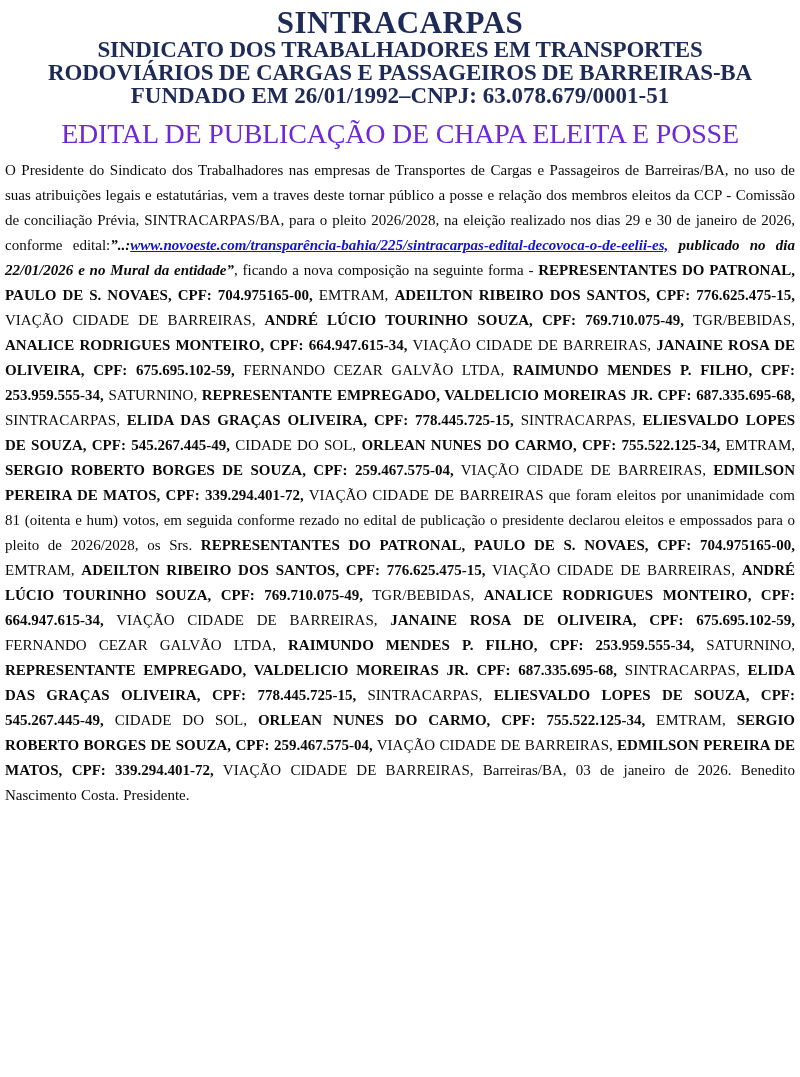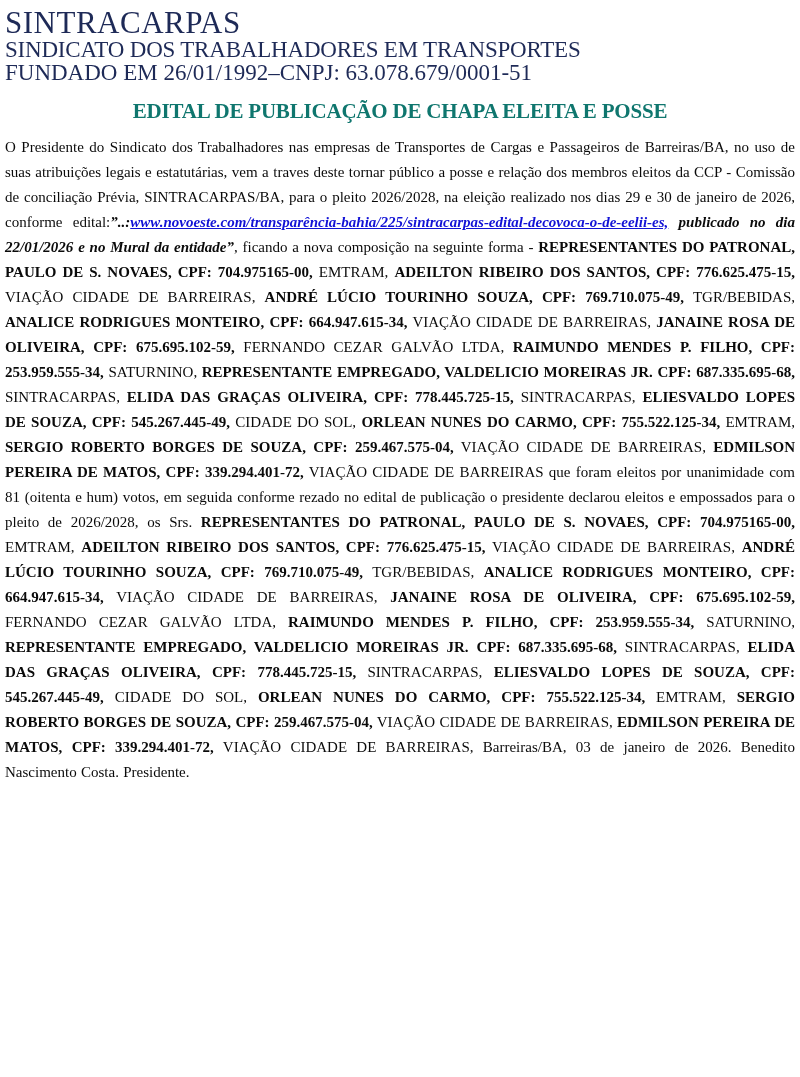--- a/index.html
+++ b/index.html
@@ -13,45 +13,46 @@
   .page {
     width: 800px;
     min-height: 1077px;
     box-sizing: border-box;
     margin: 0 auto;
     padding: 5px 5px 10px 5px;
     background: var(--page_background);
     font-family: "Liberation Serif", "DejaVu Serif", serif;
   }
   .org-header {
+    text-align: center;
     color: var(--header_color);
-    font-weight: normal;
+    font-weight: bold;
   }
   .org-acronym {
     font-size: 31px;
     line-height: 30px;
     letter-spacing: 0.5px;
     padding-top: 3px;
   }
   .org-name {
     font-size: 23px;
     line-height: 23px;
     letter-spacing: -0.2px;
   }
   .org-founded {
     font-size: 23px;
     line-height: 19px;
     margin-top: 2px;
   }
   .doc-title {
     text-align: center;
-    color: #0f766e;
-    font-size: 21px;
+    color: #6d28d9;
+    font-size: 28px;
     line-height: 26px;
-    font-weight: bold;
+    font-weight: normal;
     margin: 16px 0 11px 0;
     letter-spacing: -0.2px;
   }
   .doc-body {
     margin: 0;
     color: var(--body_text_color);
     font-size: 15px;
     line-height: 25px;
     text-align: justify;
     word-spacing: 0.04em;
@@ -67,19 +68,20 @@
     cursor: pointer;
   }
 </style>
 </head>
 <body>
 
 <div class="page">
   <header class="org-header">
     <div class="org-acronym">SINTRACARPAS</div>
     <div class="org-name">SINDICATO DOS TRABALHADORES EM TRANSPORTES</div>
+    <div class="org-name">RODOVIÁRIOS DE CARGAS E PASSAGEIROS DE BARREIRAS-BA</div>
     <div class="org-founded">FUNDADO EM 26/01/1992–CNPJ: 63.078.679/0001-51</div>
   </header>
 
   <h1 class="doc-title">EDITAL DE PUBLICAÇÃO DE CHAPA ELEITA E POSSE</h1>
 
   <p class="doc-body"><span class="seg-regular">O Presidente do Sindicato dos Trabalhadores nas empresas de Transportes de Cargas e Passageiros de Barreiras/BA, no uso de suas atribuições legais e estatutárias, vem a traves deste tornar público a posse e relação dos membros eleitos da CCP - Comissão de conciliação Prévia, SINTRACARPAS/BA, para o pleito 2026/2028, na eleição realizado nos dias 29 e 30 de janeiro de 2026, conforme edital:</span><span class="seg-bold-italic">”..:</span><span class="seg-link">www.novoeste.com/transparência-bahia/225/sintracarpas-edital-decovoca-o-de-eelii-es,</span><span class="seg-bold-italic"> publicado no dia 22/01/2026 e no Mural da entidade”</span><span class="seg-regular">, ficando a nova composição na seguinte forma - </span><span class="seg-bold">REPRESENTANTES DO PATRONAL, PAULO DE S. NOVAES, CPF: 704.975165-00,</span><span class="seg-regular"> EMTRAM, </span><span class="seg-bold">ADEILTON RIBEIRO DOS SANTOS, CPF: 776.625.475-15,</span><span class="seg-regular"> VIAÇÃO CIDADE DE BARREIRAS, </span><span class="seg-bold">ANDRÉ LÚCIO TOURINHO SOUZA, CPF: 769.710.075-49,</span><span class="seg-regular"> TGR/BEBIDAS, </span><span class="seg-bold">ANALICE RODRIGUES MONTEIRO, CPF: 664.947.615-34,</span><span class="seg-regular"> VIAÇÃO CIDADE DE BARREIRAS, </span><span class="seg-bold">JANAINE ROSA DE OLIVEIRA, CPF: 675.695.102-59,</span><span class="seg-regular"> FERNANDO CEZAR GALVÃO LTDA, </span><span class="seg-bold">RAIMUNDO MENDES P. FILHO, CPF: 253.959.555-34,</span><span class="seg-regular"> SATURNINO, </span><span class="seg-bold">REPRESENTANTE EMPREGADO, VALDELICIO MOREIRAS JR. CPF: 687.335.695-68,</span><span class="seg-regular"> SINTRACARPAS, </span><span class="seg-bold">ELIDA DAS GRAÇAS OLIVEIRA, CPF: 778.445.725-15,</span><span class="seg-regular"> SINTRACARPAS, </span><span class="seg-bold">ELIESVALDO LOPES DE SOUZA,  CPF: 545.267.445-49,</span><span class="seg-regular"> CIDADE DO SOL, </span><span class="seg-bold">ORLEAN NUNES DO CARMO, CPF: 755.522.125-34,</span><span class="seg-regular"> EMTRAM, </span><span class="seg-bold">SERGIO ROBERTO BORGES DE SOUZA, CPF: 259.467.575-04,</span><span class="seg-regular"> VIAÇÃO CIDADE DE BARREIRAS, </span><span class="seg-bold">EDMILSON PEREIRA DE MATOS,  CPF: 339.294.401-72,</span><span class="seg-regular"> VIAÇÃO CIDADE DE BARREIRAS que foram eleitos por unanimidade com 81 (oitenta e hum) votos, em seguida conforme rezado no edital de publicação o presidente declarou eleitos e empossados para o pleito de 2026/2028, os Srs. </span><span class="seg-bold">REPRESENTANTES DO PATRONAL, PAULO DE S. NOVAES, CPF: 704.975165-00,</span><span class="seg-regular"> EMTRAM, </span><span class="seg-bold">ADEILTON RIBEIRO DOS SANTOS, CPF: 776.625.475-15,</span><span class="seg-regular"> VIAÇÃO CIDADE DE BARREIRAS, </span><span class="seg-bold">ANDRÉ LÚCIO TOURINHO SOUZA, CPF: 769.710.075-49,</span><span class="seg-regular"> TGR/BEBIDAS, </span><span class="seg-bold">ANALICE RODRIGUES MONTEIRO, CPF: 664.947.615-34,</span><span class="seg-regular"> VIAÇÃO CIDADE DE BARREIRAS, </span><span class="seg-bold">JANAINE ROSA DE OLIVEIRA, CPF: 675.695.102-59,</span><span class="seg-regular"> FERNANDO CEZAR GALVÃO LTDA, </span><span class="seg-bold">RAIMUNDO MENDES P. FILHO, CPF: 253.959.555-34,</span><span class="seg-regular"> SATURNINO, </span><span class="seg-bold">REPRESENTANTE EMPREGADO, VALDELICIO MOREIRAS JR. CPF: 687.335.695-68,</span><span class="seg-regular"> SINTRACARPAS, </span><span class="seg-bold">ELIDA DAS GRAÇAS OLIVEIRA, CPF: 778.445.725-15,</span><span class="seg-regular"> SINTRACARPAS, </span><span class="seg-bold">ELIESVALDO LOPES DE SOUZA,  CPF: 545.267.445-49,</span><span class="seg-regular"> CIDADE DO SOL, </span><span class="seg-bold">ORLEAN NUNES DO CARMO, CPF: 755.522.125-34,</span><span class="seg-regular"> EMTRAM, </span><span class="seg-bold">SERGIO ROBERTO BORGES DE SOUZA, CPF: 259.467.575-04,</span><span class="seg-regular"> VIAÇÃO CIDADE DE BARREIRAS, </span><span class="seg-bold">EDMILSON PEREIRA DE MATOS,  CPF: 339.294.401-72,</span><span class="seg-regular"> VIAÇÃO CIDADE DE BARREIRAS, Barreiras/BA, 03 de janeiro de 2026. Benedito Nascimento Costa. Presidente.</span></p>
 </div>
 
 </body></html>

